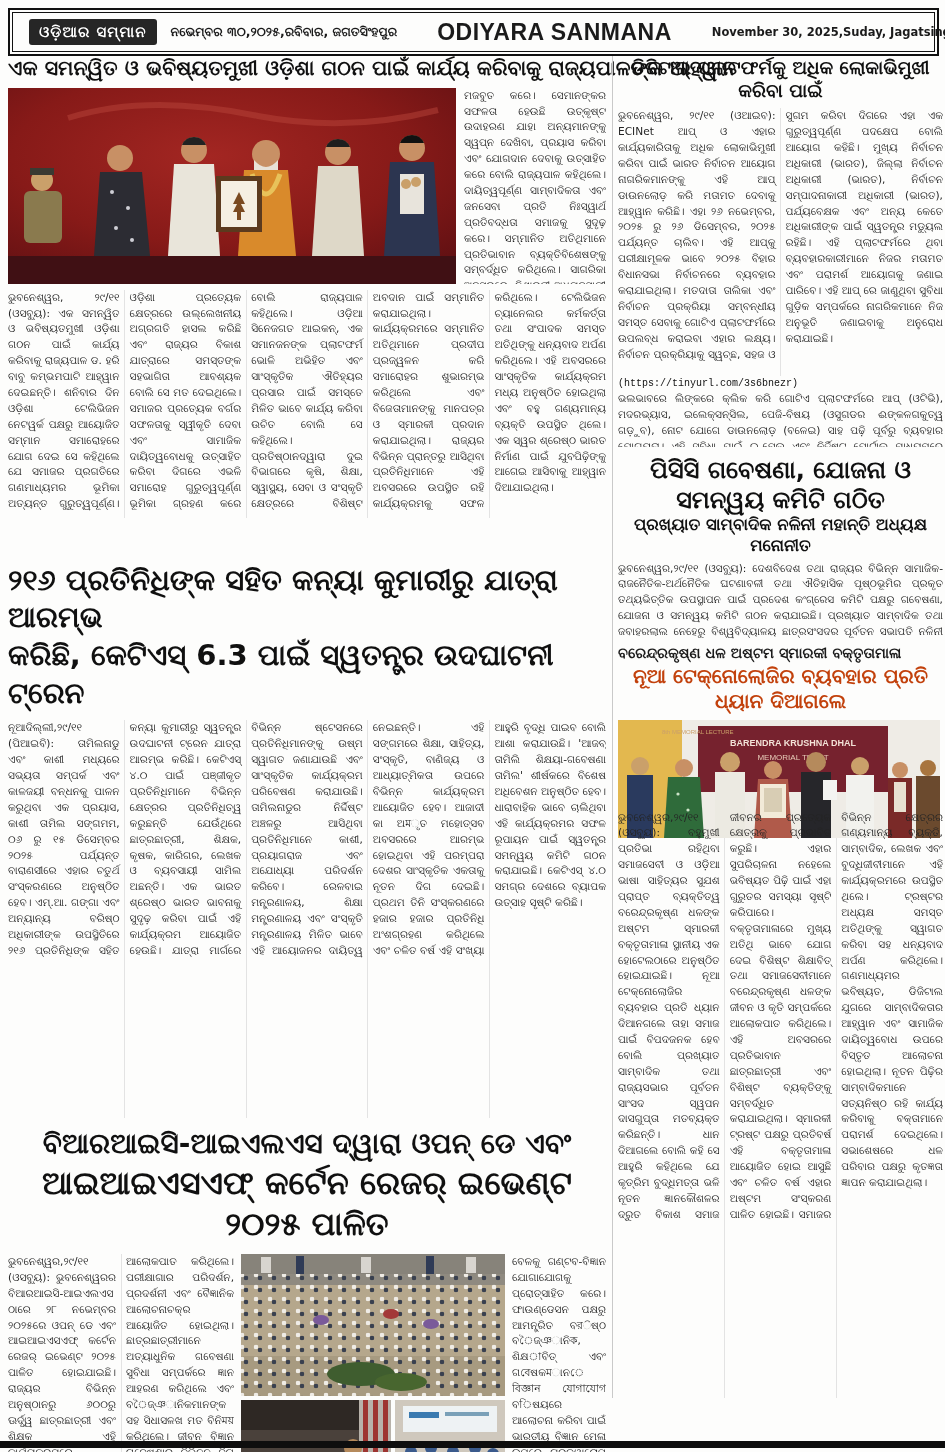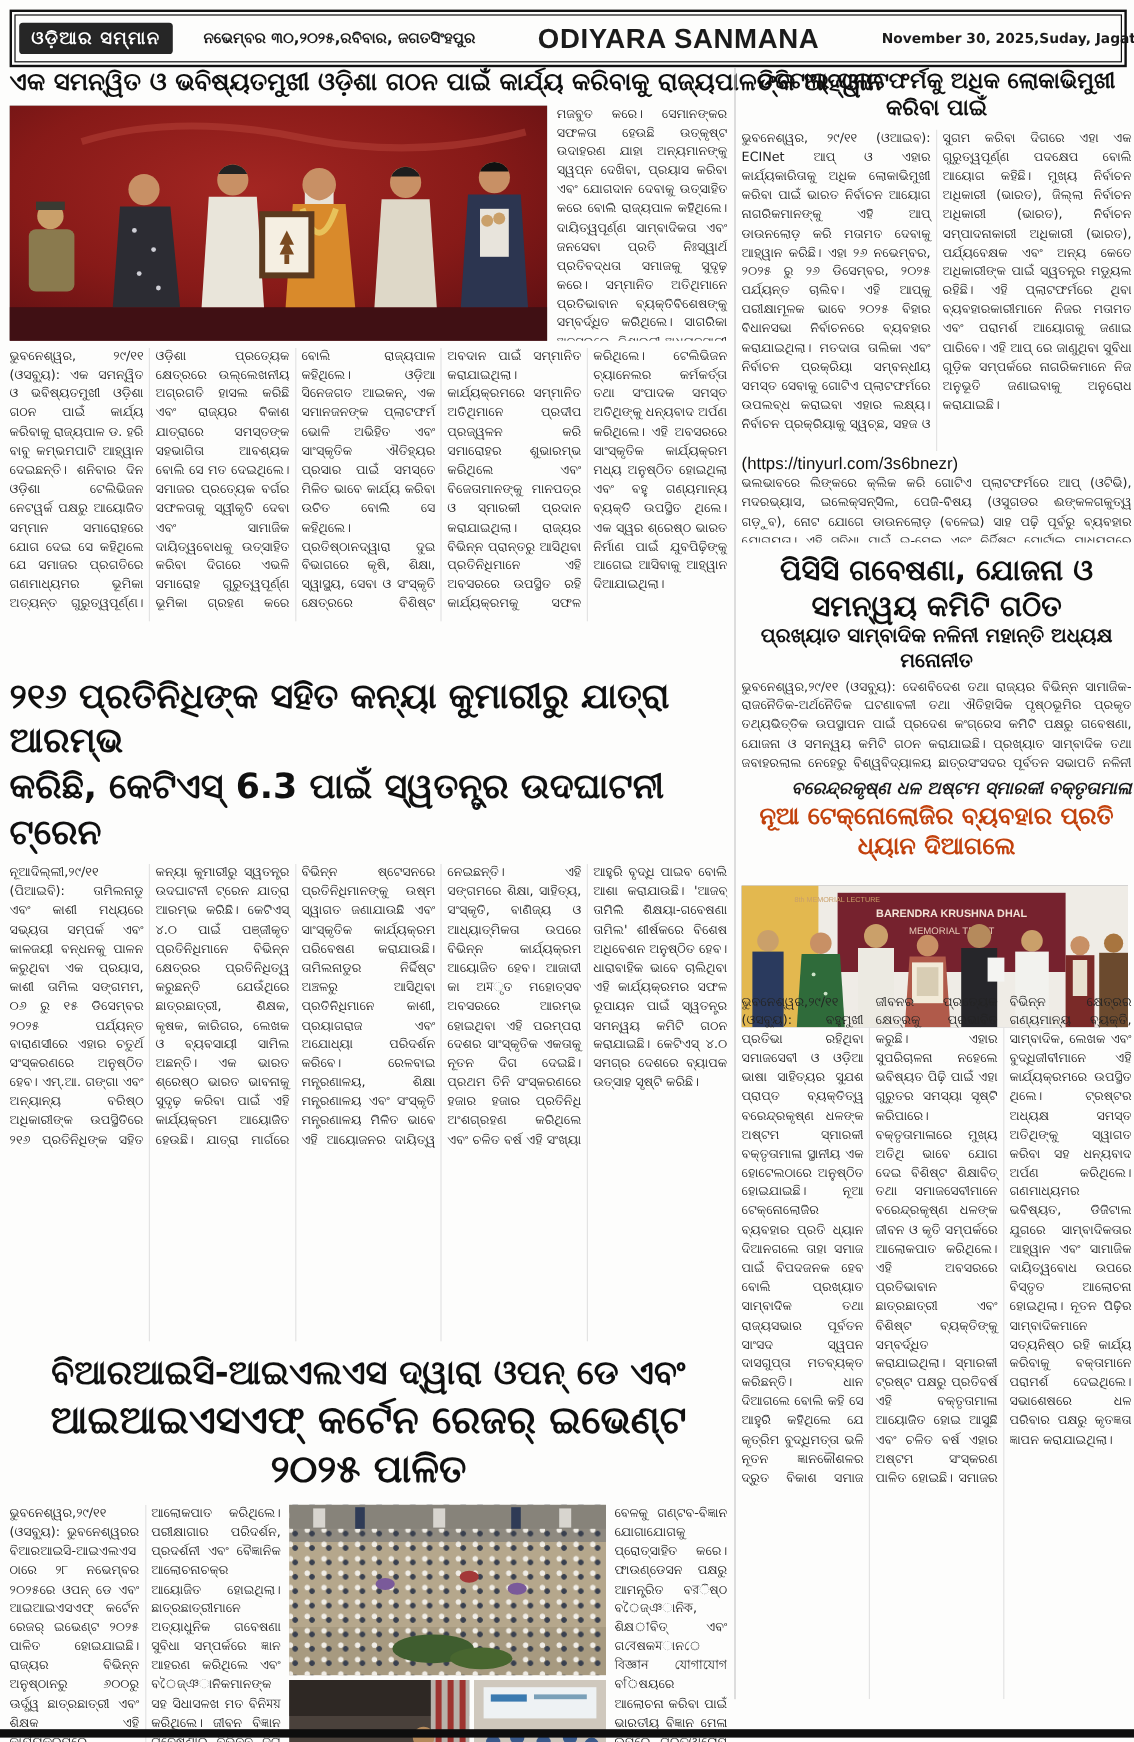--- a/index.html
+++ b/index.html
@@ -1,40 +1,40 @@
 <!DOCTYPE html>
 <html><head>
 <meta charset="utf-8">
 <style>
   html,body{margin:0;padding:0;background:#d7d7d7;}
   .page{position:relative;width:945px;height:1452px;margin:0 auto;background:#fdfdfc;overflow:hidden;
         font-family:"DejaVu Sans",sans-serif;color:#1b1b1b;}
   
   .masthead{position:absolute;left:8px;top:8px;width:927px;height:44px;border:2px solid #111;}
-  .masthead-inner{position:absolute;inset:2px;border:1px solid #111;display:flex;align-items:center;padding:0 3px;gap:26px;}
+  .masthead-inner{position:absolute;inset:2px;border:1px solid #111;display:flex;align-items:center;padding:0 16px;gap:14px;}
   .logo-box{background:#262626;color:#fff;font-weight:bold;font-size:15px;padding:4px 10px;border-radius:3px;
             letter-spacing:1px;text-shadow:0 0 1px #000;white-space:nowrap;}
   .mast-odia-date{font-size:12.5px;font-weight:bold;white-space:nowrap;margin-left:0;}
   .mast-title{font-family:"Liberation Sans",sans-serif;font-weight:700;font-size:23px;letter-spacing:.5px;
               flex:0 0 auto;margin-left:26px;white-space:nowrap;}
   .mast-en-date{font-size:11.5px;font-weight:bold;margin-left:26px;white-space:nowrap;flex:1;}
   
   .left-sec{position:absolute;left:8px;top:56px;width:598px;}
   .right-sec{position:absolute;left:612px;top:56px;width:325px;border-left:1px solid #c9c9c9;padding-left:5px;}
   .hl{font-weight:bold;color:#101010;line-height:1.25;}
   .hl-1{font-size:20.5px;white-space:nowrap;}
   .hl-center{text-align:center;}
   .body-txt{font-size:10.6px;line-height:1.5;text-align:justify;color:#242424;
             -webkit-hyphens:auto;hyphens:auto;word-break:break-word;}
   .cols-5{column-count:5;column-gap:10px;column-rule:1px solid #e3e3e3;}
   .cols-3{column-count:3;column-gap:10px;column-rule:1px solid #e3e3e3;}
   .cols-2{column-count:2;column-gap:10px;column-rule:1px solid #e3e3e3;}
   .clip{overflow:hidden;}
-  .url-line{font-family:Liberation Sans, sans-serif;font-size:14px;color:#111;margin:2px 0;}
-  .kicker{font-size:14.5px;font-weight:bold;text-align:right;margin:6px 0 2px;font-style:italic;}
+  .url-line{font-family:Liberation Mono, monospace;font-size:10px;color:#111;margin:2px 0;}
+  .kicker{font-size:14.5px;font-weight:bold;text-align:left;margin:6px 0 2px;}
   .hl-maroon{color:#c2410c;font-size:20px;}
   figure{margin:0;}
   
   .ph{display:block;background:#888;}
 </style>
 </head>
 <body>
 
 <div class="page">
 
@@ -226,21 +226,21 @@
 
     <div style="margin-top:8px;">
       <div class="hl hl-center" style="font-size:24px;">ପିସିସି ଗବେଷଣା, ଯୋଜନା ଓ ସମନ୍ୱୟ କମିଟି ଗଠିତ</div>
       <div class="hl hl-center" style="font-size:16.5px;">ପ୍ରଖ୍ୟାତ ସାମ୍ବାଦିକ ନଳିନୀ ମହାନ୍ତି ଅଧ୍ୟକ୍ଷ ମନୋନୀତ</div>
       <div class="body-txt clip" style="height:78px;margin-top:4px;">ଭୁବନେଶ୍ୱର,୨୯/୧୧ (ଓସବ୍ୟୁ): ଦେଶବିଦେଶ ତଥା ରାଜ୍ୟର ବିଭିନ୍ନ ସାମାଜିକ-ରାଜନୈତିକ-ଅର୍ଥନୈତିକ ଘଟଣାବଳୀ ତଥା ଐତିହାସିକ ପୃଷ୍ଠଭୂମିର ପ୍ରକୃତ ତଥ୍ୟଭିତ୍ତିକ ଉପସ୍ଥାପନ ପାଇଁ ପ୍ରଦେଶ କଂଗ୍ରେସ କମିଟି ପକ୍ଷରୁ ଗବେଷଣା, ଯୋଜନା ଓ ସମନ୍ୱୟ କମିଟି ଗଠନ କରାଯାଇଛି। ପ୍ରଖ୍ୟାତ ସାମ୍ବାଦିକ ତଥା ଜବାହରଲାଲ ନେହେରୁ ବିଶ୍ୱବିଦ୍ୟାଳୟ ଛାତ୍ରସଂସଦର ପୂର୍ବତନ ସଭାପତି ନଳିନୀ ରଂଜନ ମହାନ୍ତିଙ୍କୁ ପିସିସି ସଭାପତି ଶ୍ରୀ ଭକ୍ତଚରଣ ଦାସ ଏହି କମିଟିର ଅଧ୍ୟକ୍ଷ ଭାବେ ମନୋନୀତ କରିଛନ୍ତି। କମିଟିର ଅନ୍ୟ ସଦସ୍ୟ ଭାବେ ପୂର୍ବତନ ମନ୍ତ୍ରୀ ଡ. ଯୁଧିଷ୍ଠିର ଜେନା, ରଜନୀ କୁମାର ମହାନ୍ତି, ପ୍ରଶାନ୍ତ ଶତପଥୀ, ଜଗଦାନନ୍ଦ ପ୍ରଧାନ ଓ ଲଳାଟେନ୍ଦୁ ମନୋନୀତ ହୋଇଛନ୍ତି।</div>
     </div>
 
     <div style="margin-top:4px;">
       <div class="kicker">ବରେନ୍ଦ୍ରକୃଷ୍ଣ ଧଳ ଅଷ୍ଟମ ସ୍ମାରକୀ ବକ୍ତୃତାମାଳା</div>
       <div class="hl hl-center hl-maroon">ନୂଆ ଟେକ୍ନୋଲୋଜିର ବ୍ୟବହାର ପ୍ରତି ଧ୍ୟାନ ଦିଆଗଲେ</div>
-      <figure style="width:322px;height:84px;margin-top:20px;">
+      <figure style="width:322px;height:84px;margin-top:6px;">
         <svg class="ph" width="322" height="118" viewBox="0 0 322 118">
           <rect width="322" height="118" fill="#efece6"></rect>
           <rect width="64" height="118" fill="#e3b84f"></rect>
           <rect x="80" y="6" width="190" height="66" fill="#76222e"></rect>
           <text x="175" y="26" text-anchor="middle" font-size="9" fill="#f3e2d7" font-family="Liberation Sans, sans-serif" font-weight="bold">BARENDRA KRUSHNA DHAL</text>
           <text x="175" y="40" text-anchor="middle" font-size="8" fill="#e8cdb9" font-family="Liberation Sans, sans-serif">MEMORIAL TRUST</text>
           <text x="44" y="14" font-size="6" fill="#caa06a" font-family="Liberation Sans, sans-serif">8th MEMORIAL LECTURE</text>
 
           <g>
             <circle cx="22" cy="46" r="9" fill="#caa06a"></circle>

